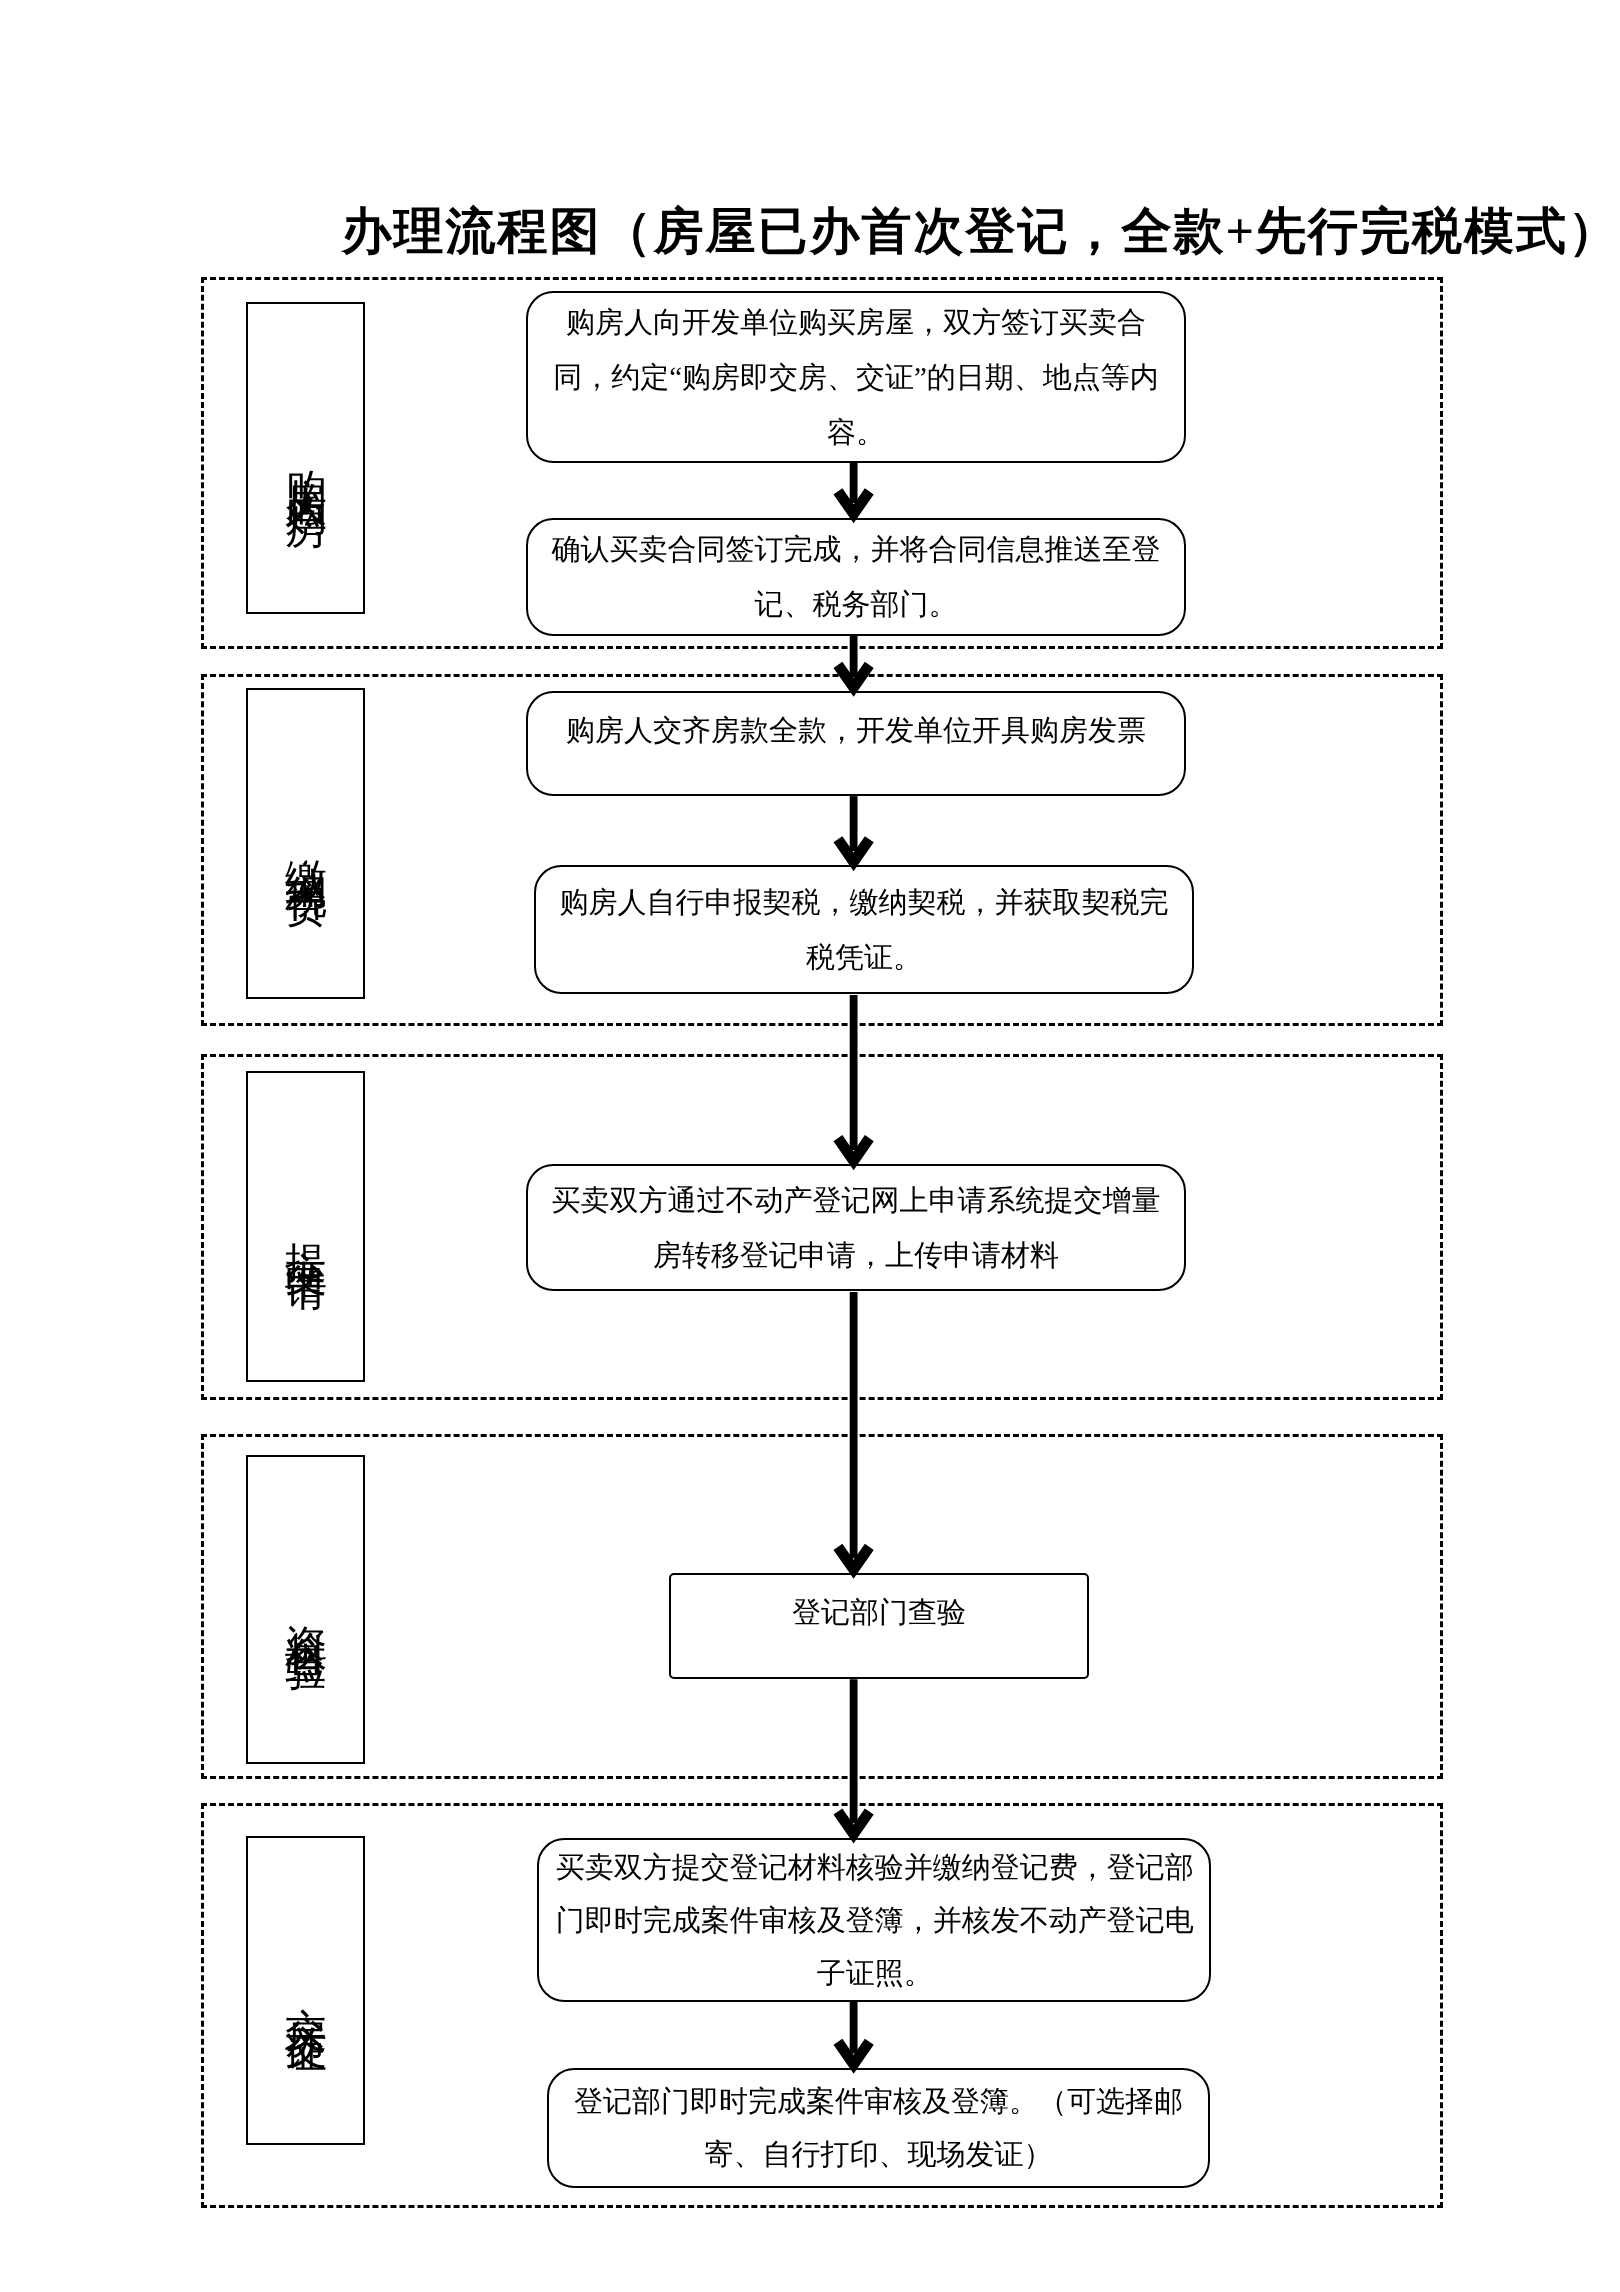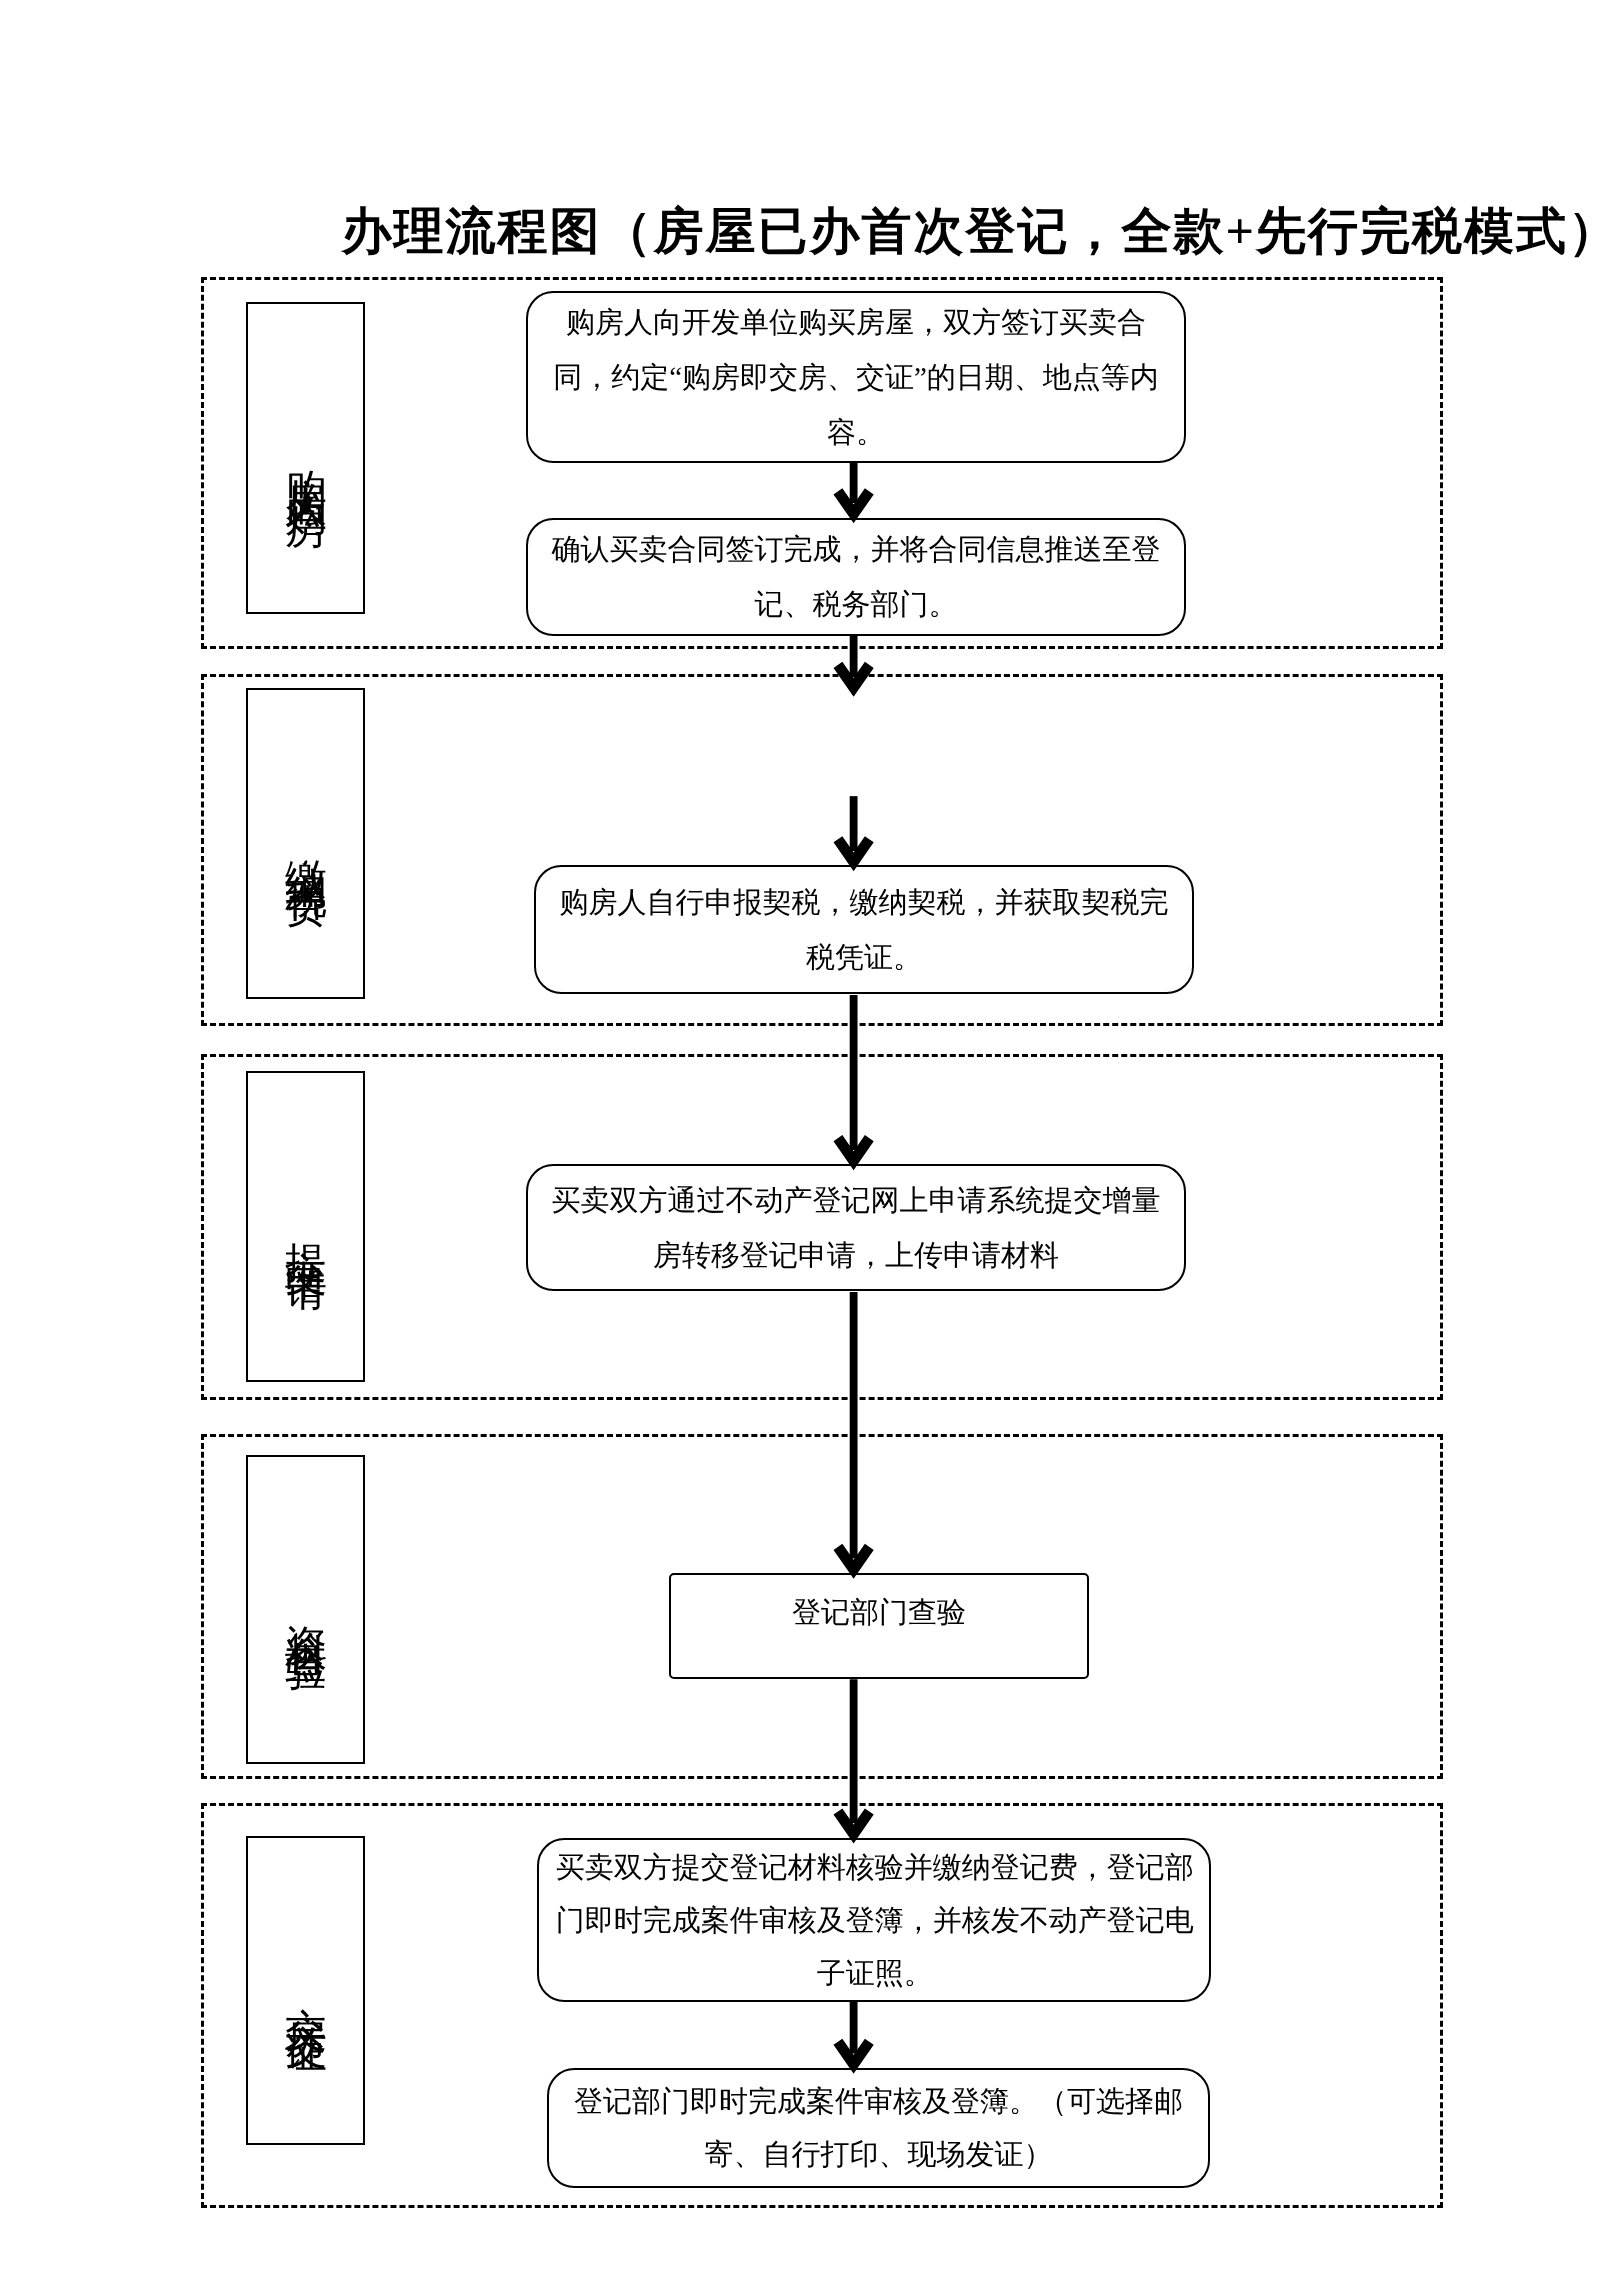--- a/index.html
+++ b/index.html
@@ -90,20 +90,21 @@
   </div>
 
   <div class="stage s5">
     <div class="stage-label">
       <span>交房交证</span>
     </div>
   </div>
 
   <div class="fbox b1">购房人向开发单位购买房屋，双方签订买卖合同，约定“购房即交房、交证”的日期、地点等内容。</div>
   <div class="fbox b2">确认买卖合同签订完成，并将合同信息推送至登记、税务部门。</div>
+  <div class="fbox b3">购房人交齐房款全款，开发单位开具购房发票</div>
   <div class="fbox b4">购房人自行申报契税，缴纳契税，并获取契税完税凭证。</div>
   <div class="fbox b5">买卖双方通过不动产登记网上申请系统提交增量房转移登记申请，上传申请材料</div>
   <div class="fbox b6">登记部门查验</div>
   <div class="fbox b8">买卖双方提交登记材料核验并缴纳登记费，登记部门即时完成案件审核及登簿，并核发不动产登记电子证照。</div>
   <div class="fbox b9">登记部门即时完成案件审核及登簿。（可选择邮寄、自行打印、现场发证）</div>
 
   <svg class="arrows" width="1620" height="2293" viewBox="0 0 1653 2339">
     <g>
       <line x1="871" y1="472" x2="871" y2="513"></line>
       <polyline points="855,501 871,524 887,501"></polyline>

